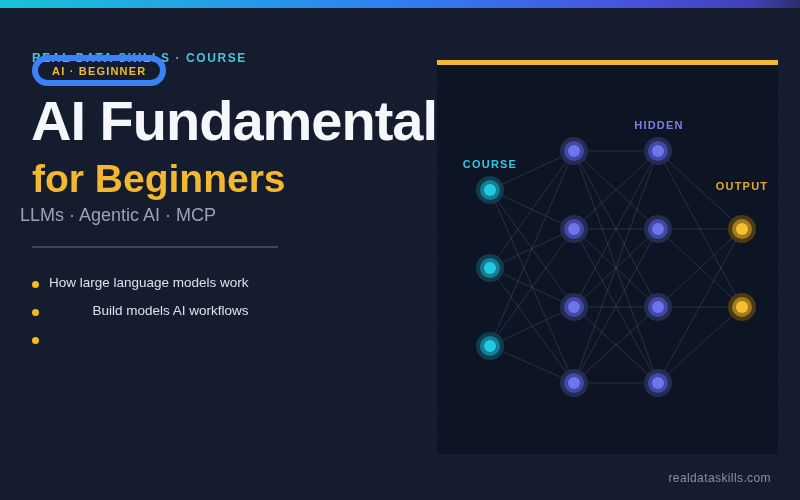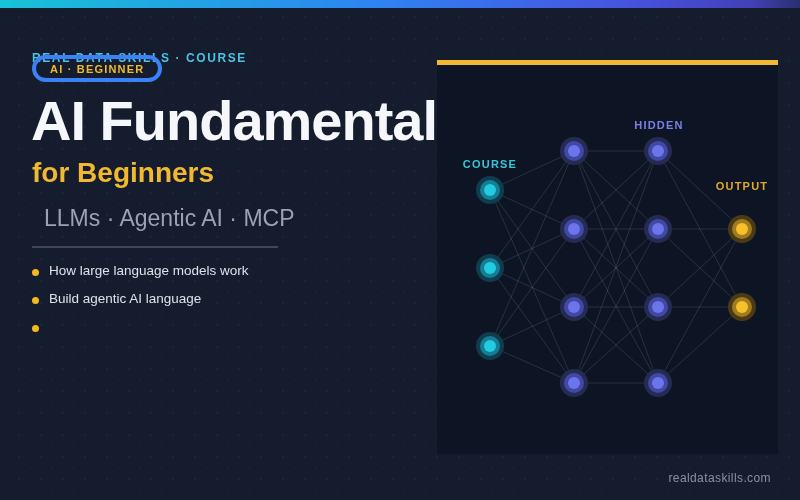--- a/index.html
+++ b/index.html
@@ -20,44 +20,44 @@
   }
   .kicker {
     position:absolute; left:32px; top:18px;
     font-size:12px; font-weight:bold; letter-spacing:1.6px;
     color:#49c3e2;
     margin-top:33px;
   }
   .badge {
     position:absolute; left:32px; top:55px;
     display:inline-block; padding:4px 14px 3px 14px;
-    border:4px solid #3b82f6; border-radius:999px;
+    border:6px solid #3b82f6; border-radius:999px;
     font-size:11px; font-weight:bold; letter-spacing:1.2px;
     color:#f0bc2e; background:transparent;
   }
   .title {
     position:absolute; left:31px; top:88px; width:420px;
     font-size:56px; font-weight:bold; letter-spacing:-1px;
     color:#f5f7fa; white-space:nowrap; overflow:hidden;
   }
   .subtitle {
     position:absolute; left:32px; top:157px;
-    font-size:28px; font-weight:bold; letter-spacing:0px;
+    font-size:39px; font-weight:bold; letter-spacing:0px;
     color:#f2b832;
   }
   .tagline {
-    position:absolute; left:44px; top:205px;
-    font-size:23px; color:#99a3b4;
+    position:absolute; left:20px; top:205px;
+    font-size:18px; color:#99a3b4;
   }
   .divider {
     position:absolute; left:32px; top:246px;
     width:246px; height:2px; background:#3d485e;
   }
   .bullets {
-    position:absolute; left:32px; top:260px; list-style:none;
+    position:absolute; left:32px; top:272px; list-style:none;text-align:right;
   }
   .bullets li {
     position:relative; height:28px; line-height:22px;
     padding-left:17px; font-size:13.5px; color:#dde2ea;
   }
   .bullets li .dot {
     position:absolute; left:0; top:9px; width:7px; height:7px;
     border-radius:50%; background:#f5b81e;
   }
   .panel {
@@ -106,21 +106,21 @@
 
 <div class="divider"></div>
 
 <ul class="bullets">
   <li>
     <span class="dot"></span>
     <span>How large language models work</span>
   </li>
   <li>
     <span class="dot"></span>
-    <span>Build agentic AI language</span>
+    <span>Build models AI workflows</span>
   </li>
   <li>
     <span class="dot"></span>
   </li>
 </ul>
 
 <div class="panel">
   <div class="panel-topbar"></div>
 <svg width="341" height="394">
       <line x1="53" y1="130" x2="137" y2="91" stroke="rgba(148,163,184,0.20)" stroke-width="1"></line>

